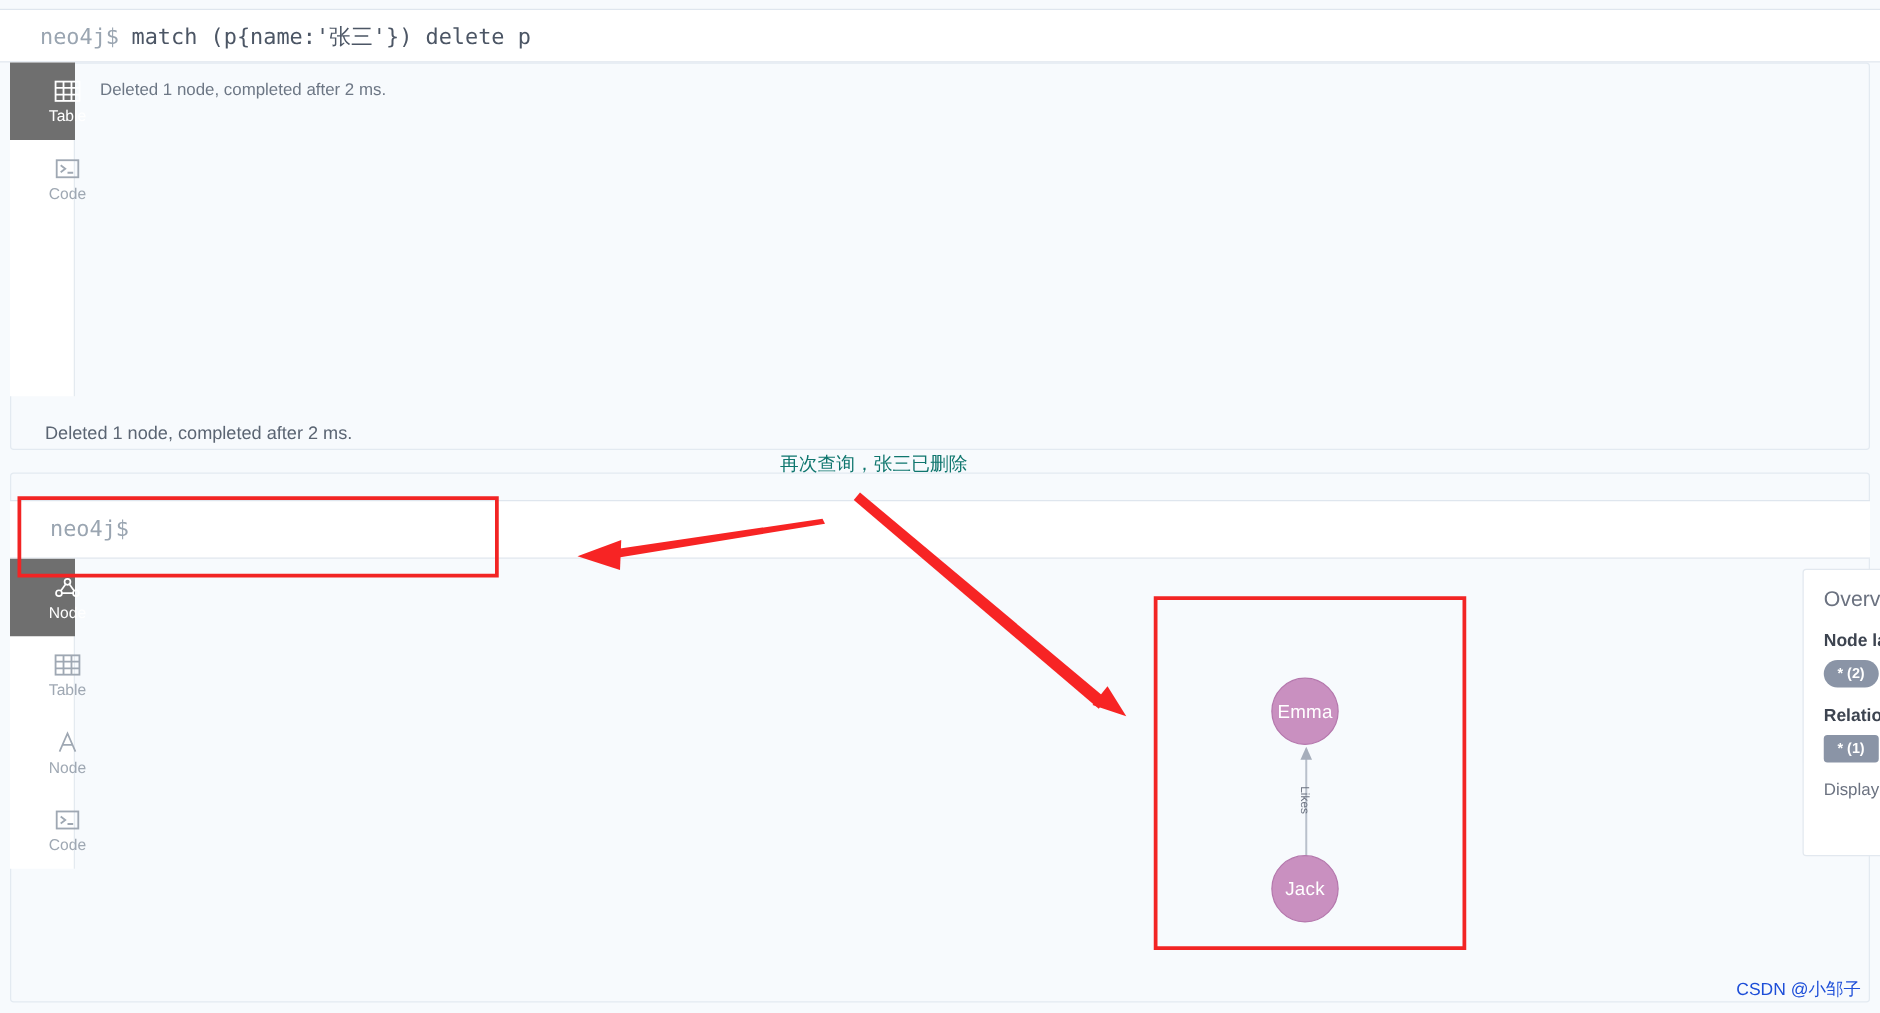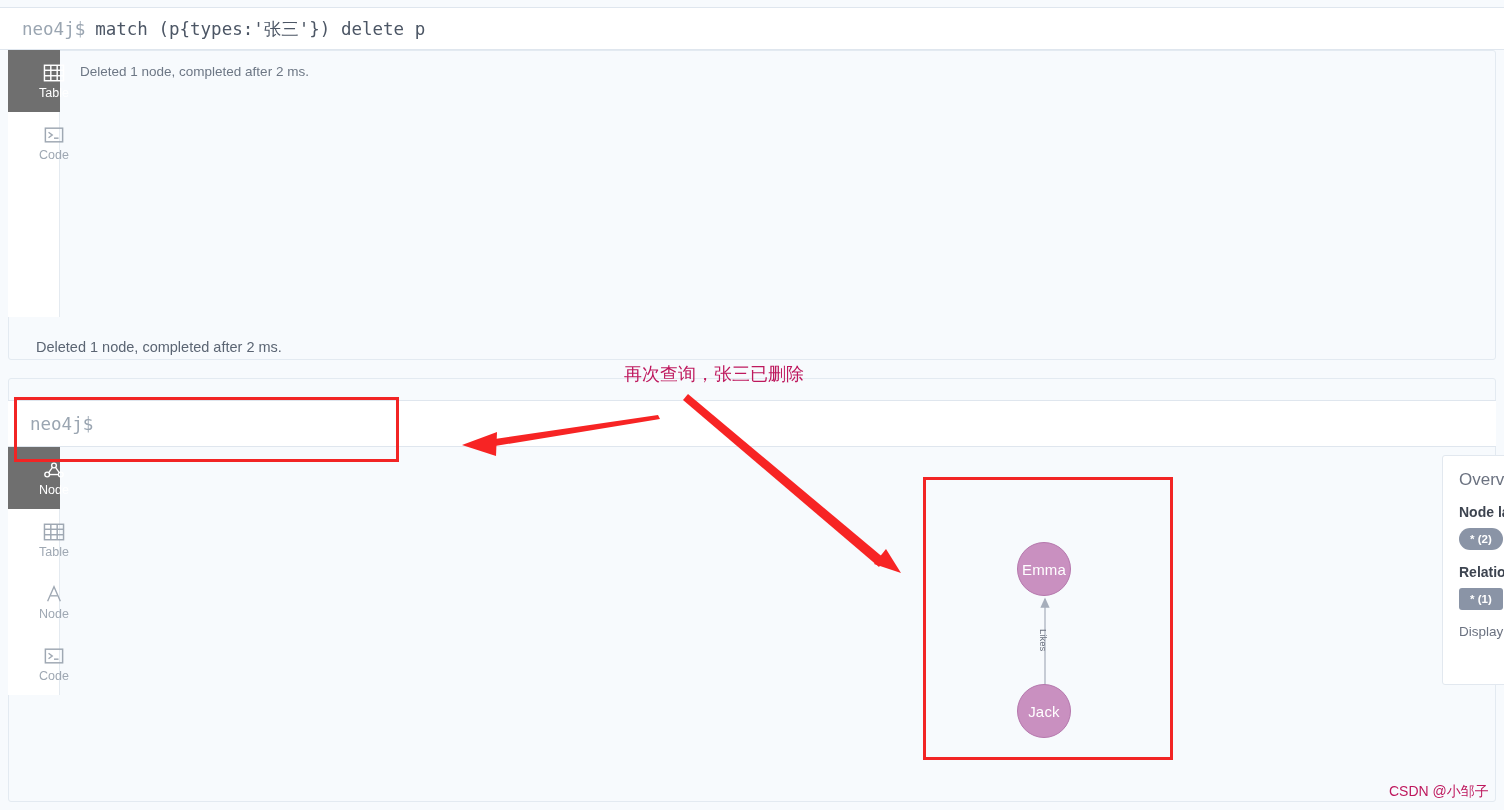--- a/index.html
+++ b/index.html
@@ -16,21 +16,21 @@
   .editor-bar {
     position: absolute;
     background: #ffffff;
     border-top: 1px solid #dfe6ee;
     border-bottom: 1px solid #dfe6ee;
     display: flex;
     align-items: center;
   }
   .editor-inner {
     display: flex; align-items: baseline;
-    padding-left: 22px;
+    padding-left: 32px;
     font-family: "DejaVu Sans Mono", "Liberation Mono", monospace;
     font-size: 17.5px;
     white-space: pre;
   }
   .prompt { color: #9aa5b1; }
   .code-plain { color: #4c5665; }
   .kw { color: #9a9a00; }
   .op { color: #6f7888; }
 
   
@@ -120,42 +120,42 @@
   .ov-foot { font-size: 13.5px; color: #6b7280; white-space: nowrap; }
 
   
   .red-box {
     position: absolute;
     border: 3px solid #f22424;
     pointer-events: none;
   }
   .red-note {
     position: absolute;
-    color: #be185d;
-    font-size: 18px;
+    color: #0f766e;
+    font-size: 15px;
     white-space: nowrap;
   }
   svg.annot { position: absolute; left: 0; top: 0; width: 1504px; height: 810px; pointer-events: none; }
 
   .watermark {
     position: absolute;
-    color: #be185d;
+    color: #1d4ed8;
     font-size: 14px;
     white-space: nowrap;
   }
 </style>
 </head>
 <body>
 
 <div id="root">
 
   <div class="editor-bar" style="left:0; top:7px; width:1504px; height:43px;">
     <div class="editor-inner">
       <span class="prompt">neo4j$</span>
-      <span class="code-plain" style="padding-left:10px;">match (p{types:'张三'}) delete p</span>
+      <span class="code-plain" style="padding-left:10px;">match (p{name:'张三'}) delete p</span>
     </div>
   </div>
 
   <div class="card" style="left:8px; top:50px; width:1488px; height:310px;"></div>
 
   <div class="sidebar" style="left:8px; top:50px; height:267px;">
     <div class="side-tab active">
       <span class="ic">
         <svg viewBox="0 0 24 22" width="22" height="20">
           <rect x="1.5" y="2.5" width="21" height="17" fill="none" stroke="currentColor" stroke-width="1.6"></rect>

